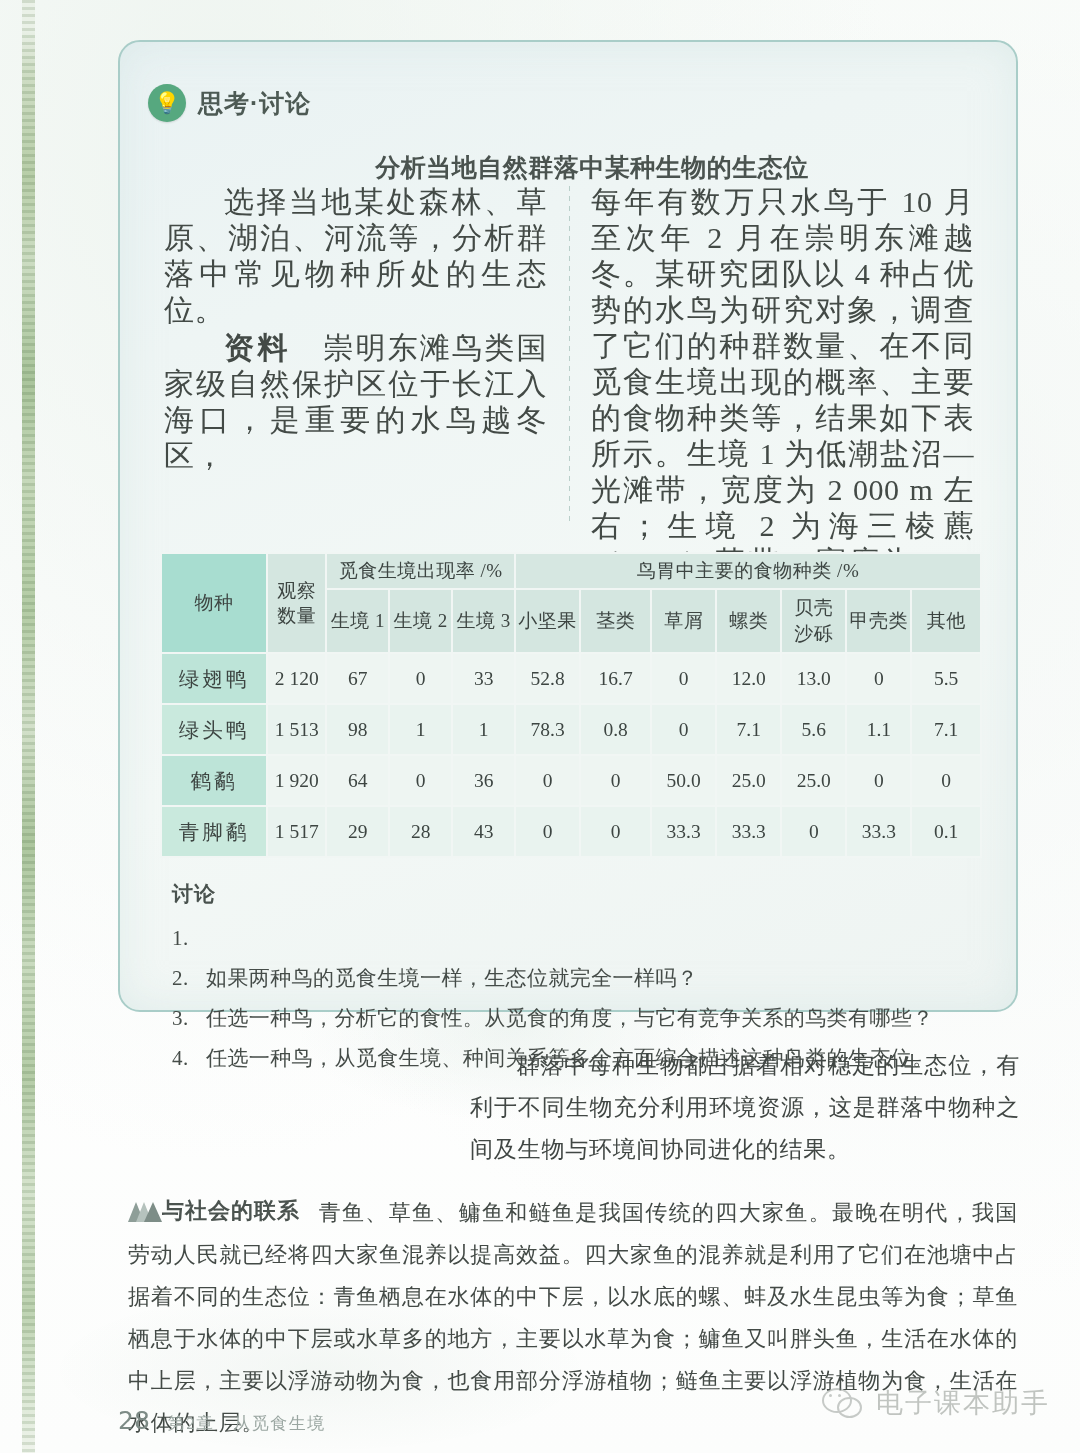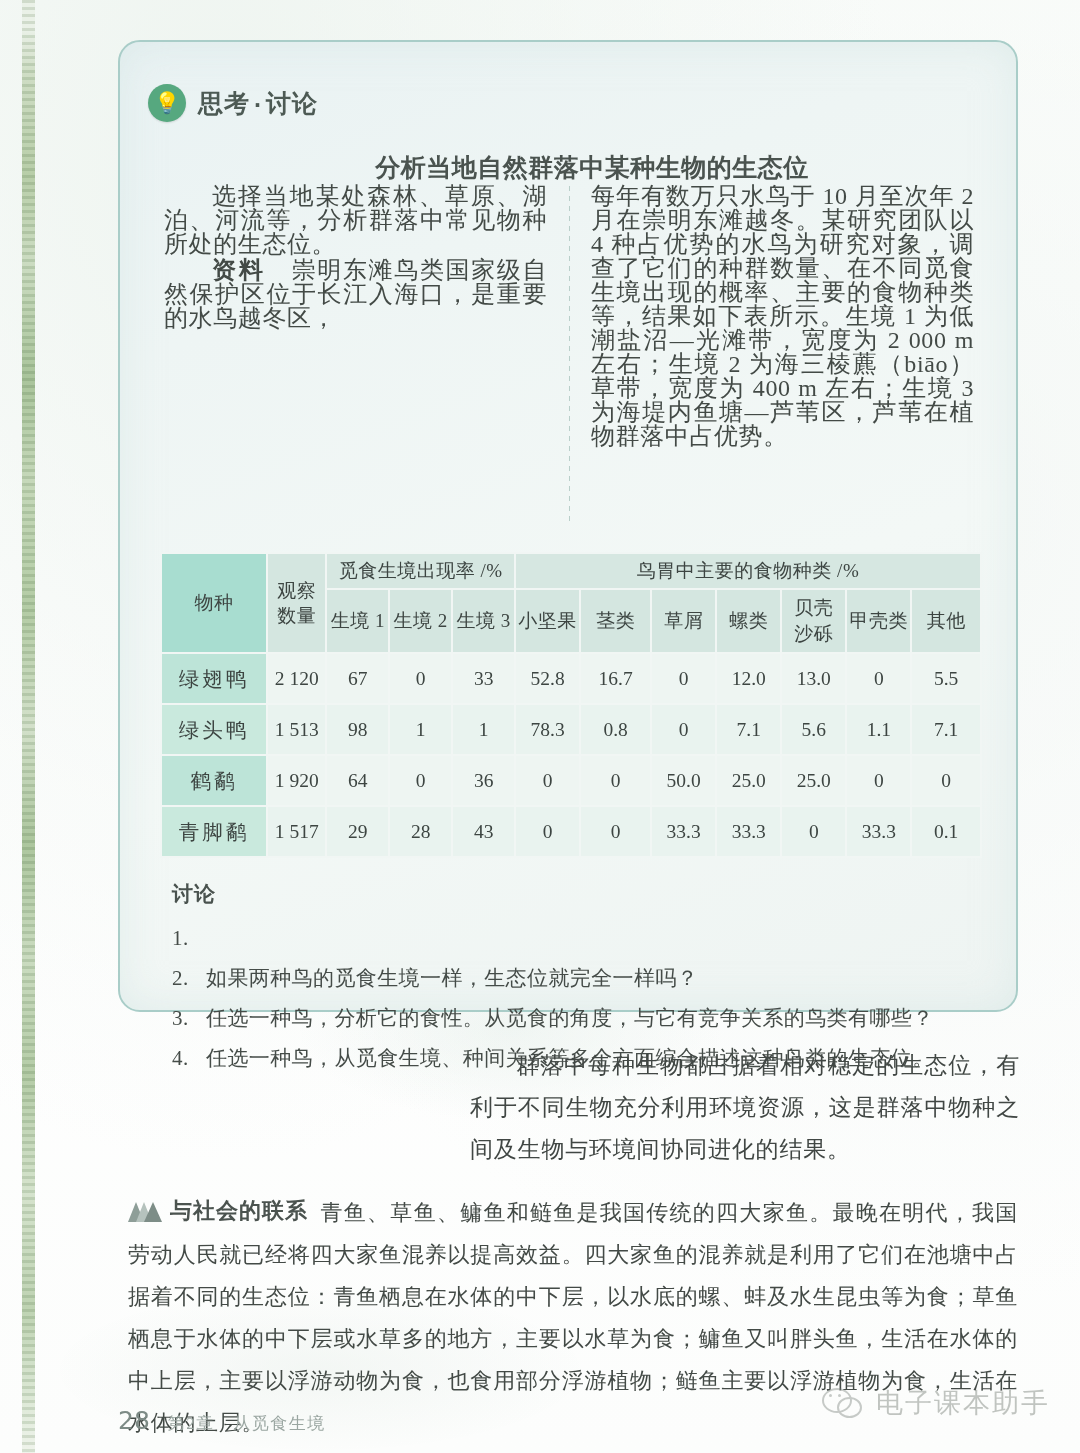--- a/index.html
+++ b/index.html
@@ -45,41 +45,41 @@
   }
 
   .badge-row{position:absolute;left:28px;top:42px;display:flex;align-items:center;gap:12px;}
   .bulb-badge{
     width:38px;height:38px;border-radius:50%;
     background:#56a87f;display:flex;align-items:center;justify-content:center;
     color:#eaf6ee;font-size:21px;line-height:1;
     box-shadow:0 1px 2px rgba(0,0,0,.12);
   }
   .badge-text{
-    font-family:Liberation Mono, monospace;
+    font-family:Liberation Sans, sans-serif;
     font-weight:bold;font-size:25px;color:#4d5a54;letter-spacing:1px;
   }
   .activity-title{
     position:absolute;left:0;right:0;top:92px;text-align:center;
     font-family:"DejaVu Sans","Liberation Sans",sans-serif;
     font-weight:bold;font-size:25px;color:#4a534f;letter-spacing:.5px;padding-left:48px;
   }
 
   .columns{
     position:absolute;left:44px;right:42px;top:142px;height:352px;
     display:flex;gap:44px;
   }
   .col{flex:1;position:relative;}
   .col.left::after{
     content:"";position:absolute;right:-23px;top:2px;bottom:10px;width:1px;
     background:repeating-linear-gradient(180deg,#b9cfca 0 5px,transparent 5px 10px);
   }
   .col p{
     margin:0 0 2px 0;
-    font-size:24px;line-height:24px;text-indent:2em;
+    font-size:30px;line-height:36px;text-indent:2em;
     color:#434a46;letter-spacing:.6px;text-align:justify;
   }
   .col p.no-indent{text-indent:0;}
   .lead{font-weight:bold;letter-spacing:2px;}
 
   
   .data-table{
     position:absolute;left:40px;top:510px;width:822px;
     border-collapse:collapse;
     font-family:"Liberation Serif","DejaVu Serif",serif;
@@ -122,21 +122,21 @@
   .after-box p{
     margin:0;font-size:23px;line-height:42px;text-indent:2em;
     color:#414744;letter-spacing:.8px;text-align:justify;
   }
 
   
   .society{
     position:absolute;left:128px;top:1168px;width:890px;
   }
   .society .hdr{
-    display:inline-flex;align-items:center;gap:8px;margin-right:12px;vertical-align:-2px;
+    display:inline-flex;align-items:center;margin-right:18px;vertical-align:-2px;
   }
   .tri-icon{
     display:inline-block;width:34px;height:22px;position:relative;
   }
   .tri-icon i{
     position:absolute;bottom:0;display:block;
     width:0;height:0;border-left:8px solid transparent;border-right:8px solid transparent;
     border-bottom:20px solid transparent;
   }
   .tri-icon i:nth-child(1){left:0;border-bottom-color:#8e9e98;}

